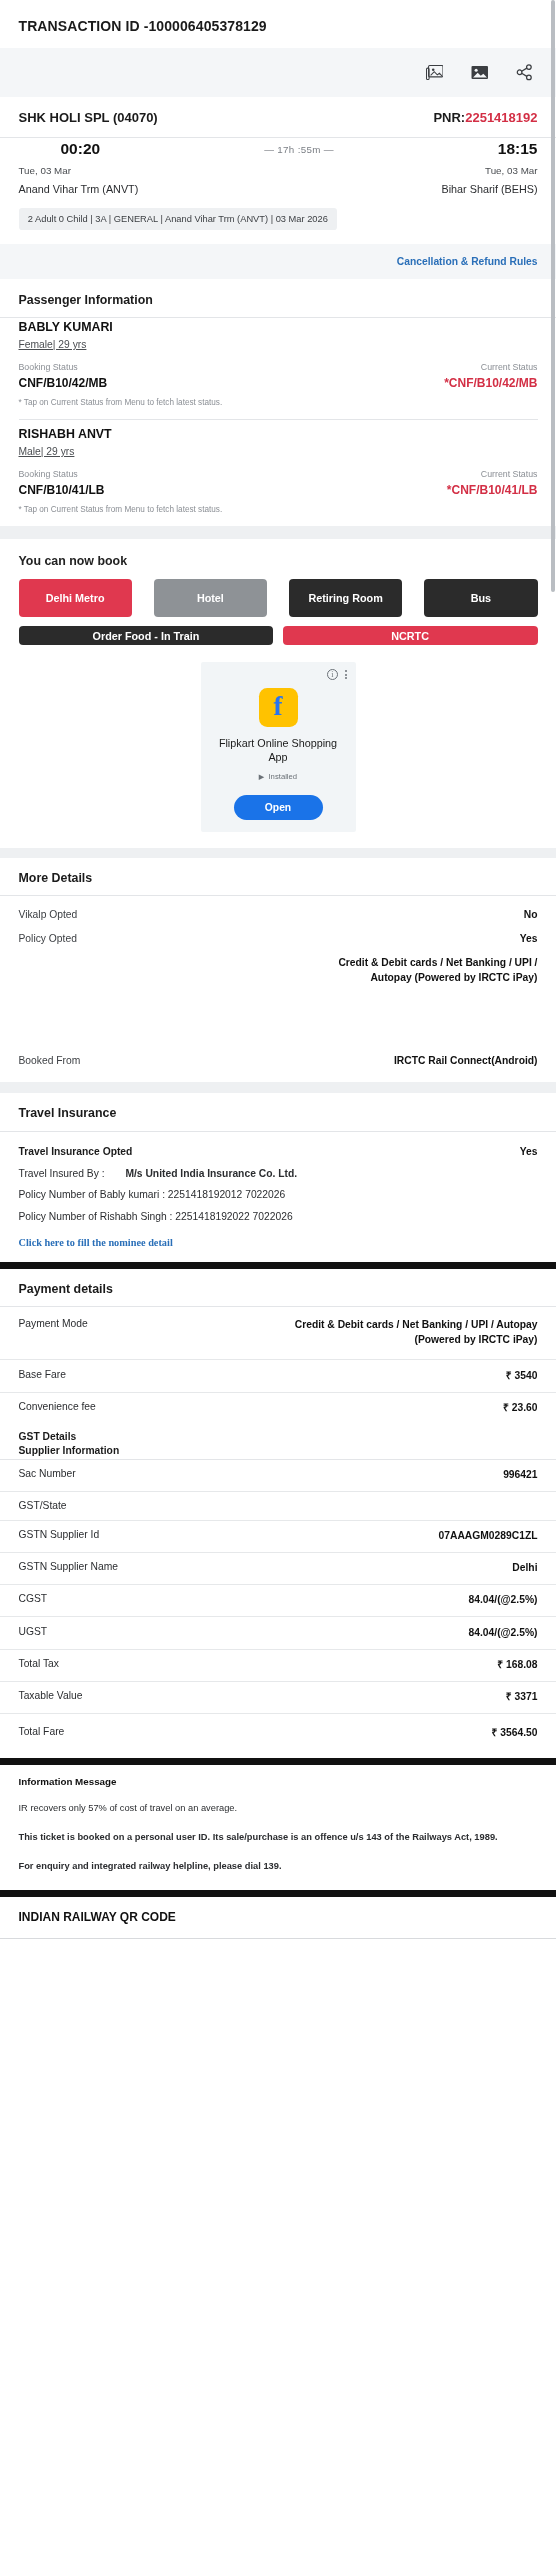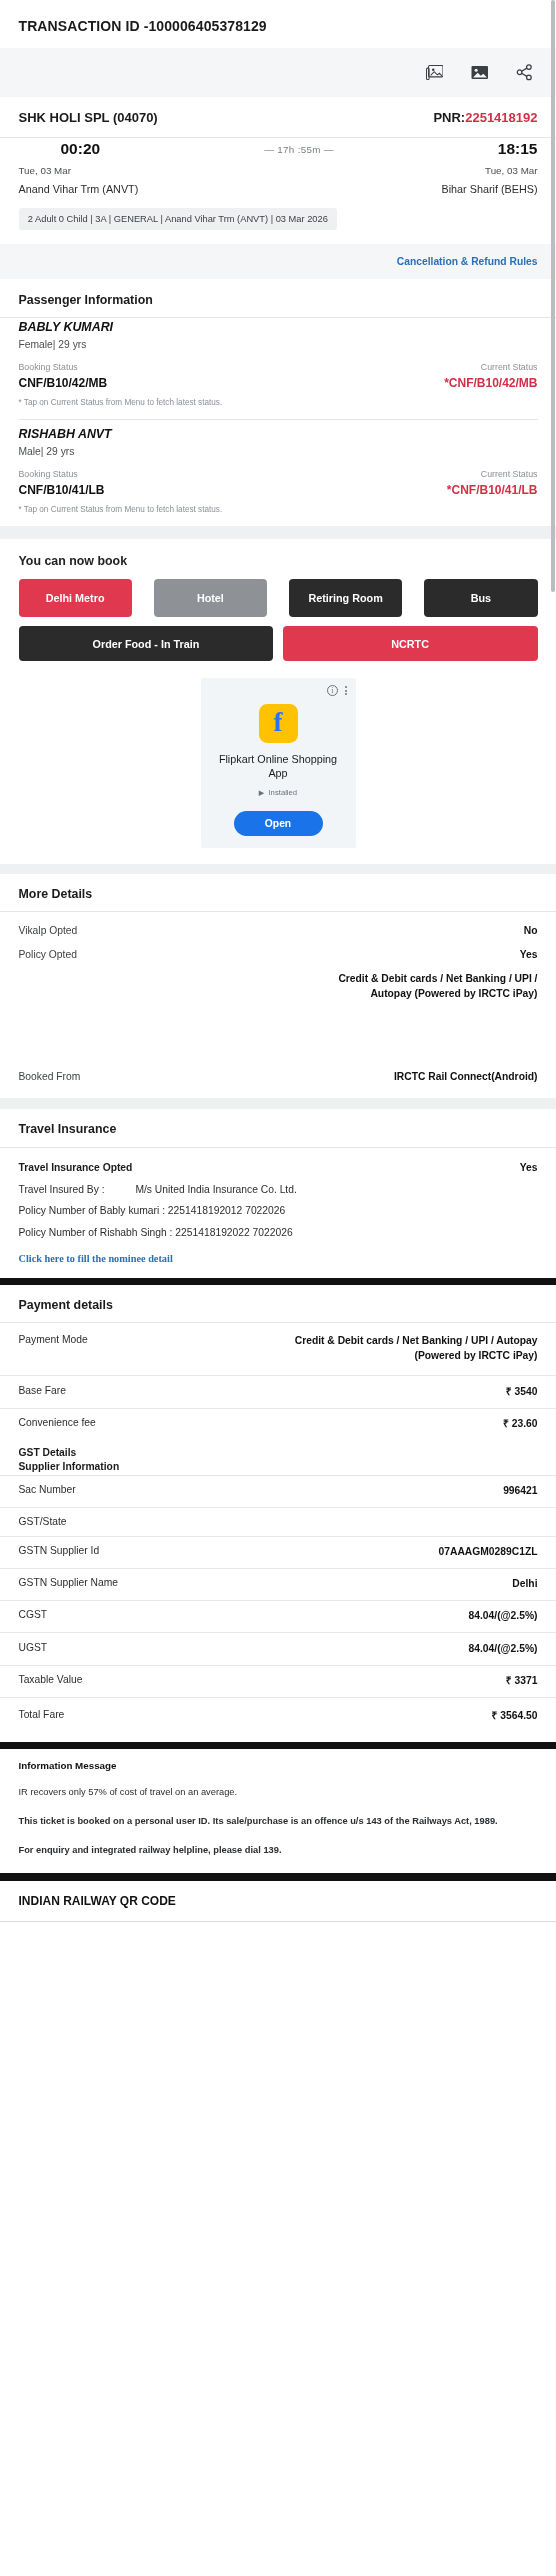--- a/index.html
+++ b/index.html
@@ -76,22 +76,22 @@
   }
 
   
   .sec-title {
     font-size:12.4px; font-weight:bold; color:#1b1b1b;
     padding:13.4px 18.5px 10.3px 18.5px;
   }
 
   
   .pax { padding:2.1px 18.5px 5.2px 18.5px; }
-  .pax-name { font-size:12.4px; font-weight:bold; color:#111;font-style:italic; }
-  .pax-meta { font-size:10.3px; color:#4a4d51; margin-top:5.2px; }
+  .pax-name { font-size:12.4px; font-weight:bold; color:#111; }
+  .pax-meta { font-size:10.3px; color:#4a4d51; margin-top:5.2px;text-decoration:underline; }
   .pax-status-head {
     display:flex; justify-content:space-between;
     font-size:8.8px; color:#8b8f95; margin-top:12.4px;
   }
   .pax-status-val {
     display:flex; justify-content:space-between;
     font-size:12px; font-weight:bold; color:#111; margin-top:4.1px;
   }
   .pax-status-val .cur { color:#d32f45; }
   .pax-note { font-size:8.2px; color:#8b8f95; margin-top:7.2px; }
@@ -104,21 +104,21 @@
   .bk-btn {
     flex:1; height:38px; border-radius:4.1px;
     display:flex; align-items:center; justify-content:center;
     font-size:10.8px; font-weight:bold; color:#ffffff; text-align:center;
     line-height:1.15;
   }
   .bk-btn.red { background:#e0384f; }
   .bk-btn.grey { background:#8e9296; }
   .bk-btn.dark { background:#2b2b2b; }
   .btn-row2 { display:flex; gap:9.3px; padding:0 18.5px 13.4px 18.5px; }
-  .btn-row2 .bk-btn { height:35px; font-size:10.8px; }
+  .btn-row2 .bk-btn { height:19px; font-size:10.8px; }
 
   
   .ad-wrap { display:flex; justify-content:center; padding:3.1px 0 11.3px 0; }
   .ad-card {
     width:155px; background:#f2f5f7; border-radius:2.1px;
     padding:7.2px 0 12.4px 0; position:relative;
   }
   .ad-top { display:flex; justify-content:flex-end; gap:7.2px; padding-right:8.2px; align-items:center; }
   .ad-i {
     width:11.3px;height:11.3px;border:1px solid #6b7177;border-radius:50%;
@@ -350,21 +350,21 @@
   <div class="sec">
     <div class="sec-title">Travel Insurance</div>
     <div class="thinline"></div>
     <div style="height:8.2px"></div>
     <div class="ti-flex">
       <span class="k">Travel Insurance Opted</span>
       <span class="v">Yes</span>
     </div>
     <div class="ti-line">
       <span>Travel Insured By :</span>
-      <span style="font-weight:normal;margin-left:28px">M/s United India Insurance Co. Ltd.</span>
+      <span style="font-weight:bold;margin-left:18px">M/s United India Insurance Co. Ltd.</span>
     </div>
     <div class="ti-line b">Policy Number of Bably kumari : 2251418192012 7022026</div>
     <div class="ti-line b">Policy Number of Rishabh Singh : 2251418192022 7022026</div>
     <div class="ti-link">Click here to fill the nominee detail</div>
   </div>
 
   <div class="blackbar"></div>
 
   <div class="sec">
     <div class="sec-title">Payment details</div>
@@ -403,20 +403,24 @@
     </div>
     <div class="pay-row">
       <span class="k">CGST</span>
       <span class="v">84.04/(@2.5%)</span>
     </div>
     <div class="pay-row">
       <span class="k">UGST</span>
       <span class="v">84.04/(@2.5%)</span>
     </div>
     <div class="pay-row">
+      <span class="k">Total Tax</span>
+      <span class="v">₹  168.08</span>
+    </div>
+    <div class="pay-row">
       <span class="k">Taxable Value</span>
       <span class="v">₹ 3371</span>
     </div>
     <div class="pay-row nb tall">
       <span class="k">Total Fare</span>
       <span class="v">₹ 3564.50</span>
     </div>
     <div style="height:6.2px"></div>
   </div>
 

